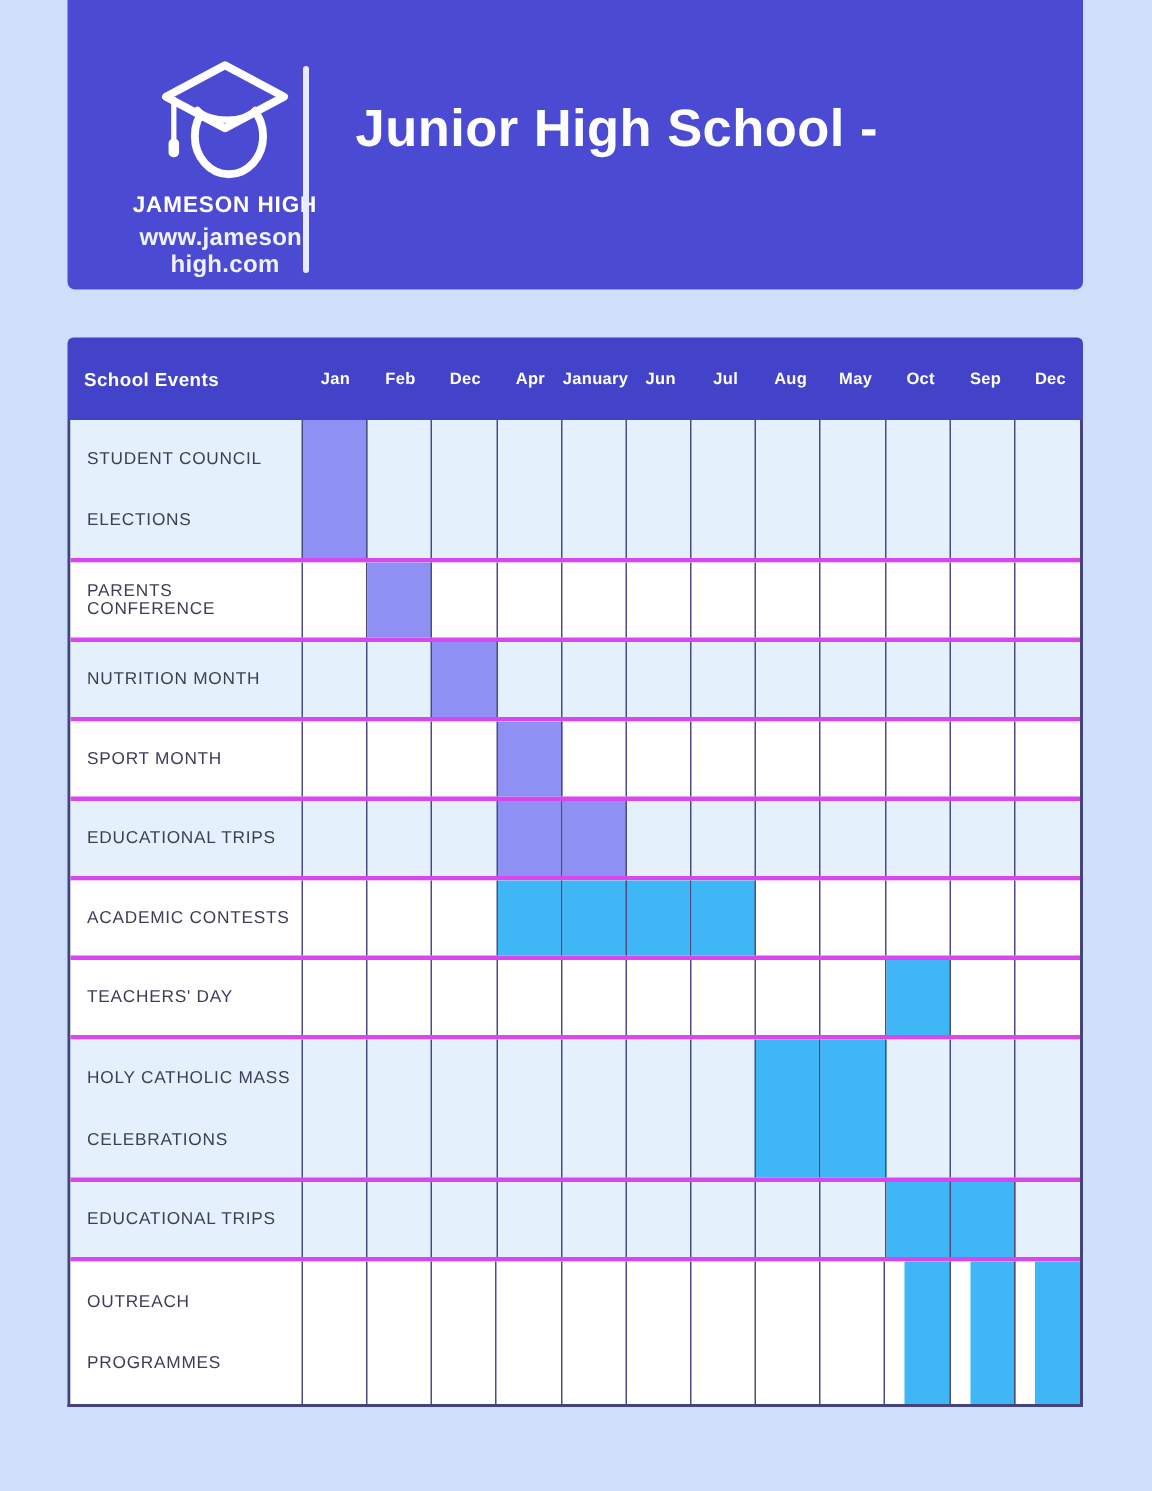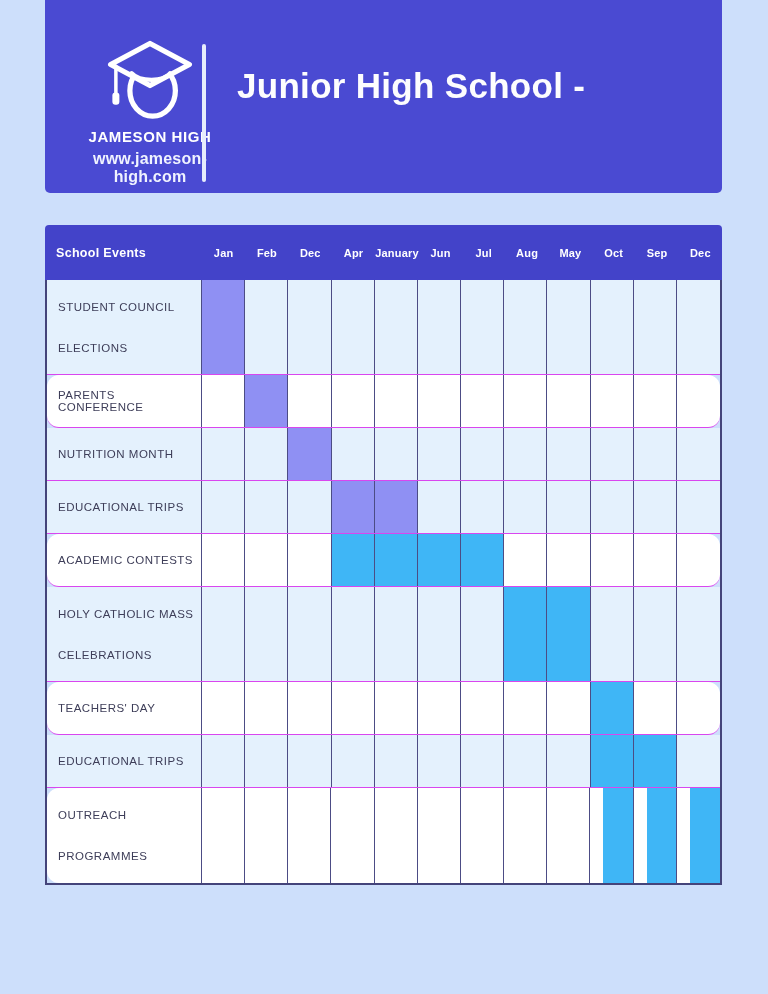--- a/index.html
+++ b/index.html
@@ -89,26 +89,26 @@
     letter-spacing: 0.2px;
   }
   .gbody {
     border: 2px solid #44447a;
     border-top: none;
   }
   .grow {
     display: grid;
     grid-template-columns: 155px repeat(12, 1fr);
     height: 53px;
-    border-bottom: 1px solid #d946ef;
+    border-bottom: 3px solid #d946ef;
   }
   .grow:last-child { border-bottom: none; gap: 13px; }
   .grow.tall { height: 95px; }
   .grow.odd  { background: #e4f1fd; }
-  .grow.even { background: #ffffff; border-radius: 12px; }
+  .grow.even { background: #ffffff; }
   .cell { border-right: 1px solid #4c4c85; }
   .cell:last-child { border-right: none; }
   .label-cell {
     display: flex;
     flex-direction: column;
     justify-content: center;
     row-gap: 29px;
     padding-left: 11px;
     font-size: 11.5px;
     letter-spacing: 0.5px;
@@ -202,20 +202,37 @@
           <div class="cell"></div>
           <div class="cell"></div>
           <div class="cell"></div>
           <div class="cell"></div>
           <div class="cell"></div>
           <div class="cell"></div>
           <div class="cell"></div>
           <div class="cell"></div>
           <div class="cell"></div>
         </div>
+        <div class="grow even">
+          <div class="cell label-cell">
+            <div>SPORT MONTH</div>
+          </div>
+          <div class="cell"></div>
+          <div class="cell"></div>
+          <div class="cell"></div>
+          <div class="cell" style="background: rgb(143, 144, 243);"></div>
+          <div class="cell"></div>
+          <div class="cell"></div>
+          <div class="cell"></div>
+          <div class="cell"></div>
+          <div class="cell"></div>
+          <div class="cell"></div>
+          <div class="cell"></div>
+          <div class="cell"></div>
+        </div>
         <div class="grow odd">
           <div class="cell label-cell">
             <div>EDUCATIONAL TRIPS</div>
           </div>
           <div class="cell"></div>
           <div class="cell"></div>
           <div class="cell"></div>
           <div class="cell" style="background: rgb(143, 144, 243);"></div>
           <div class="cell" style="background: rgb(143, 144, 243);"></div>
           <div class="cell"></div>
@@ -233,20 +250,37 @@
           <div class="cell"></div>
           <div class="cell"></div>
           <div class="cell"></div>
           <div class="cell" style="background: rgb(63, 182, 246);"></div>
           <div class="cell" style="background: rgb(63, 182, 246);"></div>
           <div class="cell" style="background: rgb(63, 182, 246);"></div>
           <div class="cell" style="background: rgb(63, 182, 246);"></div>
           <div class="cell"></div>
           <div class="cell"></div>
           <div class="cell"></div>
+          <div class="cell"></div>
+          <div class="cell"></div>
+        </div>
+        <div class="grow even">
+          <div class="cell label-cell">
+            <div>TEACHERS' DAY</div>
+          </div>
+          <div class="cell"></div>
+          <div class="cell"></div>
+          <div class="cell"></div>
+          <div class="cell"></div>
+          <div class="cell"></div>
+          <div class="cell"></div>
+          <div class="cell"></div>
+          <div class="cell"></div>
+          <div class="cell"></div>
+          <div class="cell" style="background: rgb(63, 182, 246);"></div>
           <div class="cell"></div>
           <div class="cell"></div>
         </div>
         <div class="grow odd tall">
           <div class="cell label-cell">
             <div>HOLY CATHOLIC MASS</div>
             <div>CELEBRATIONS</div>
           </div>
           <div class="cell"></div>
           <div class="cell"></div>
@@ -254,37 +288,20 @@
           <div class="cell"></div>
           <div class="cell"></div>
           <div class="cell"></div>
           <div class="cell"></div>
           <div class="cell" style="background: rgb(63, 182, 246);"></div>
           <div class="cell" style="background: rgb(63, 182, 246);"></div>
           <div class="cell"></div>
           <div class="cell"></div>
           <div class="cell"></div>
         </div>
-        <div class="grow even">
-          <div class="cell label-cell">
-            <div>TEACHERS' DAY</div>
-          </div>
-          <div class="cell"></div>
-          <div class="cell"></div>
-          <div class="cell"></div>
-          <div class="cell"></div>
-          <div class="cell"></div>
-          <div class="cell"></div>
-          <div class="cell"></div>
-          <div class="cell"></div>
-          <div class="cell"></div>
-          <div class="cell" style="background: rgb(63, 182, 246);"></div>
-          <div class="cell"></div>
-          <div class="cell"></div>
-        </div>
         <div class="grow odd">
           <div class="cell label-cell">
             <div>EDUCATIONAL TRIPS</div>
           </div>
           <div class="cell"></div>
           <div class="cell"></div>
           <div class="cell"></div>
           <div class="cell"></div>
           <div class="cell"></div>
           <div class="cell"></div>

